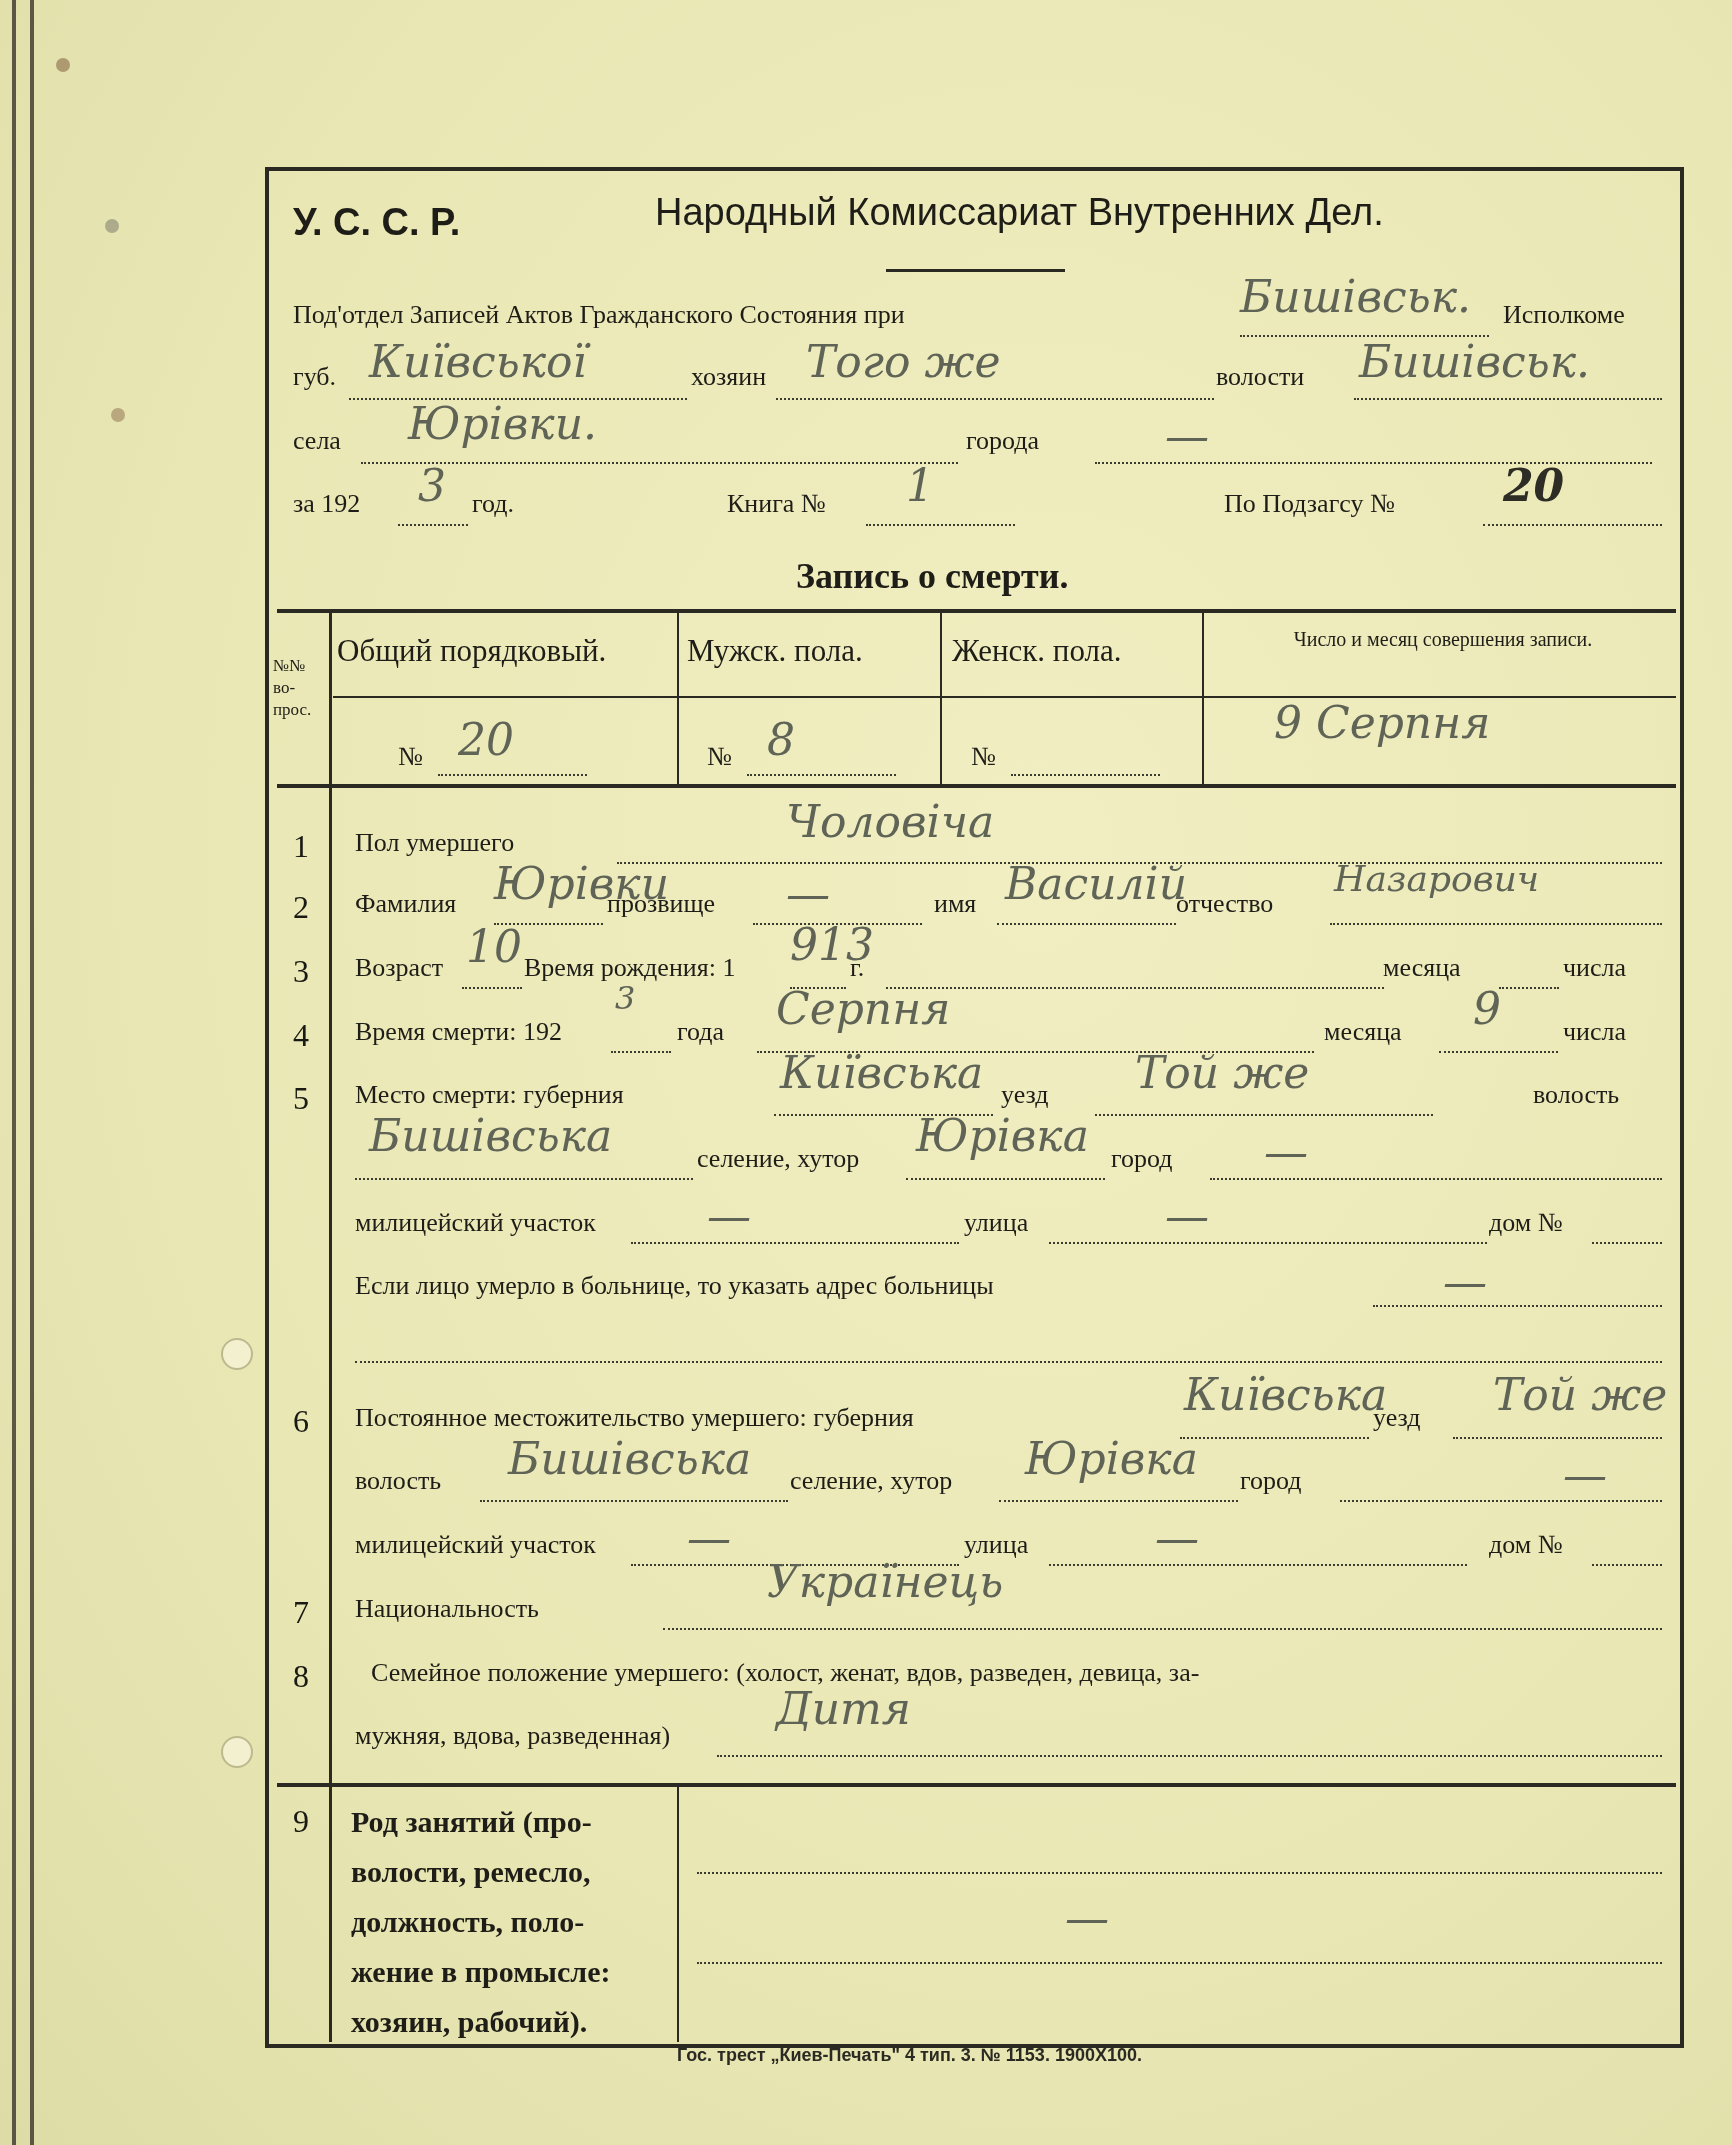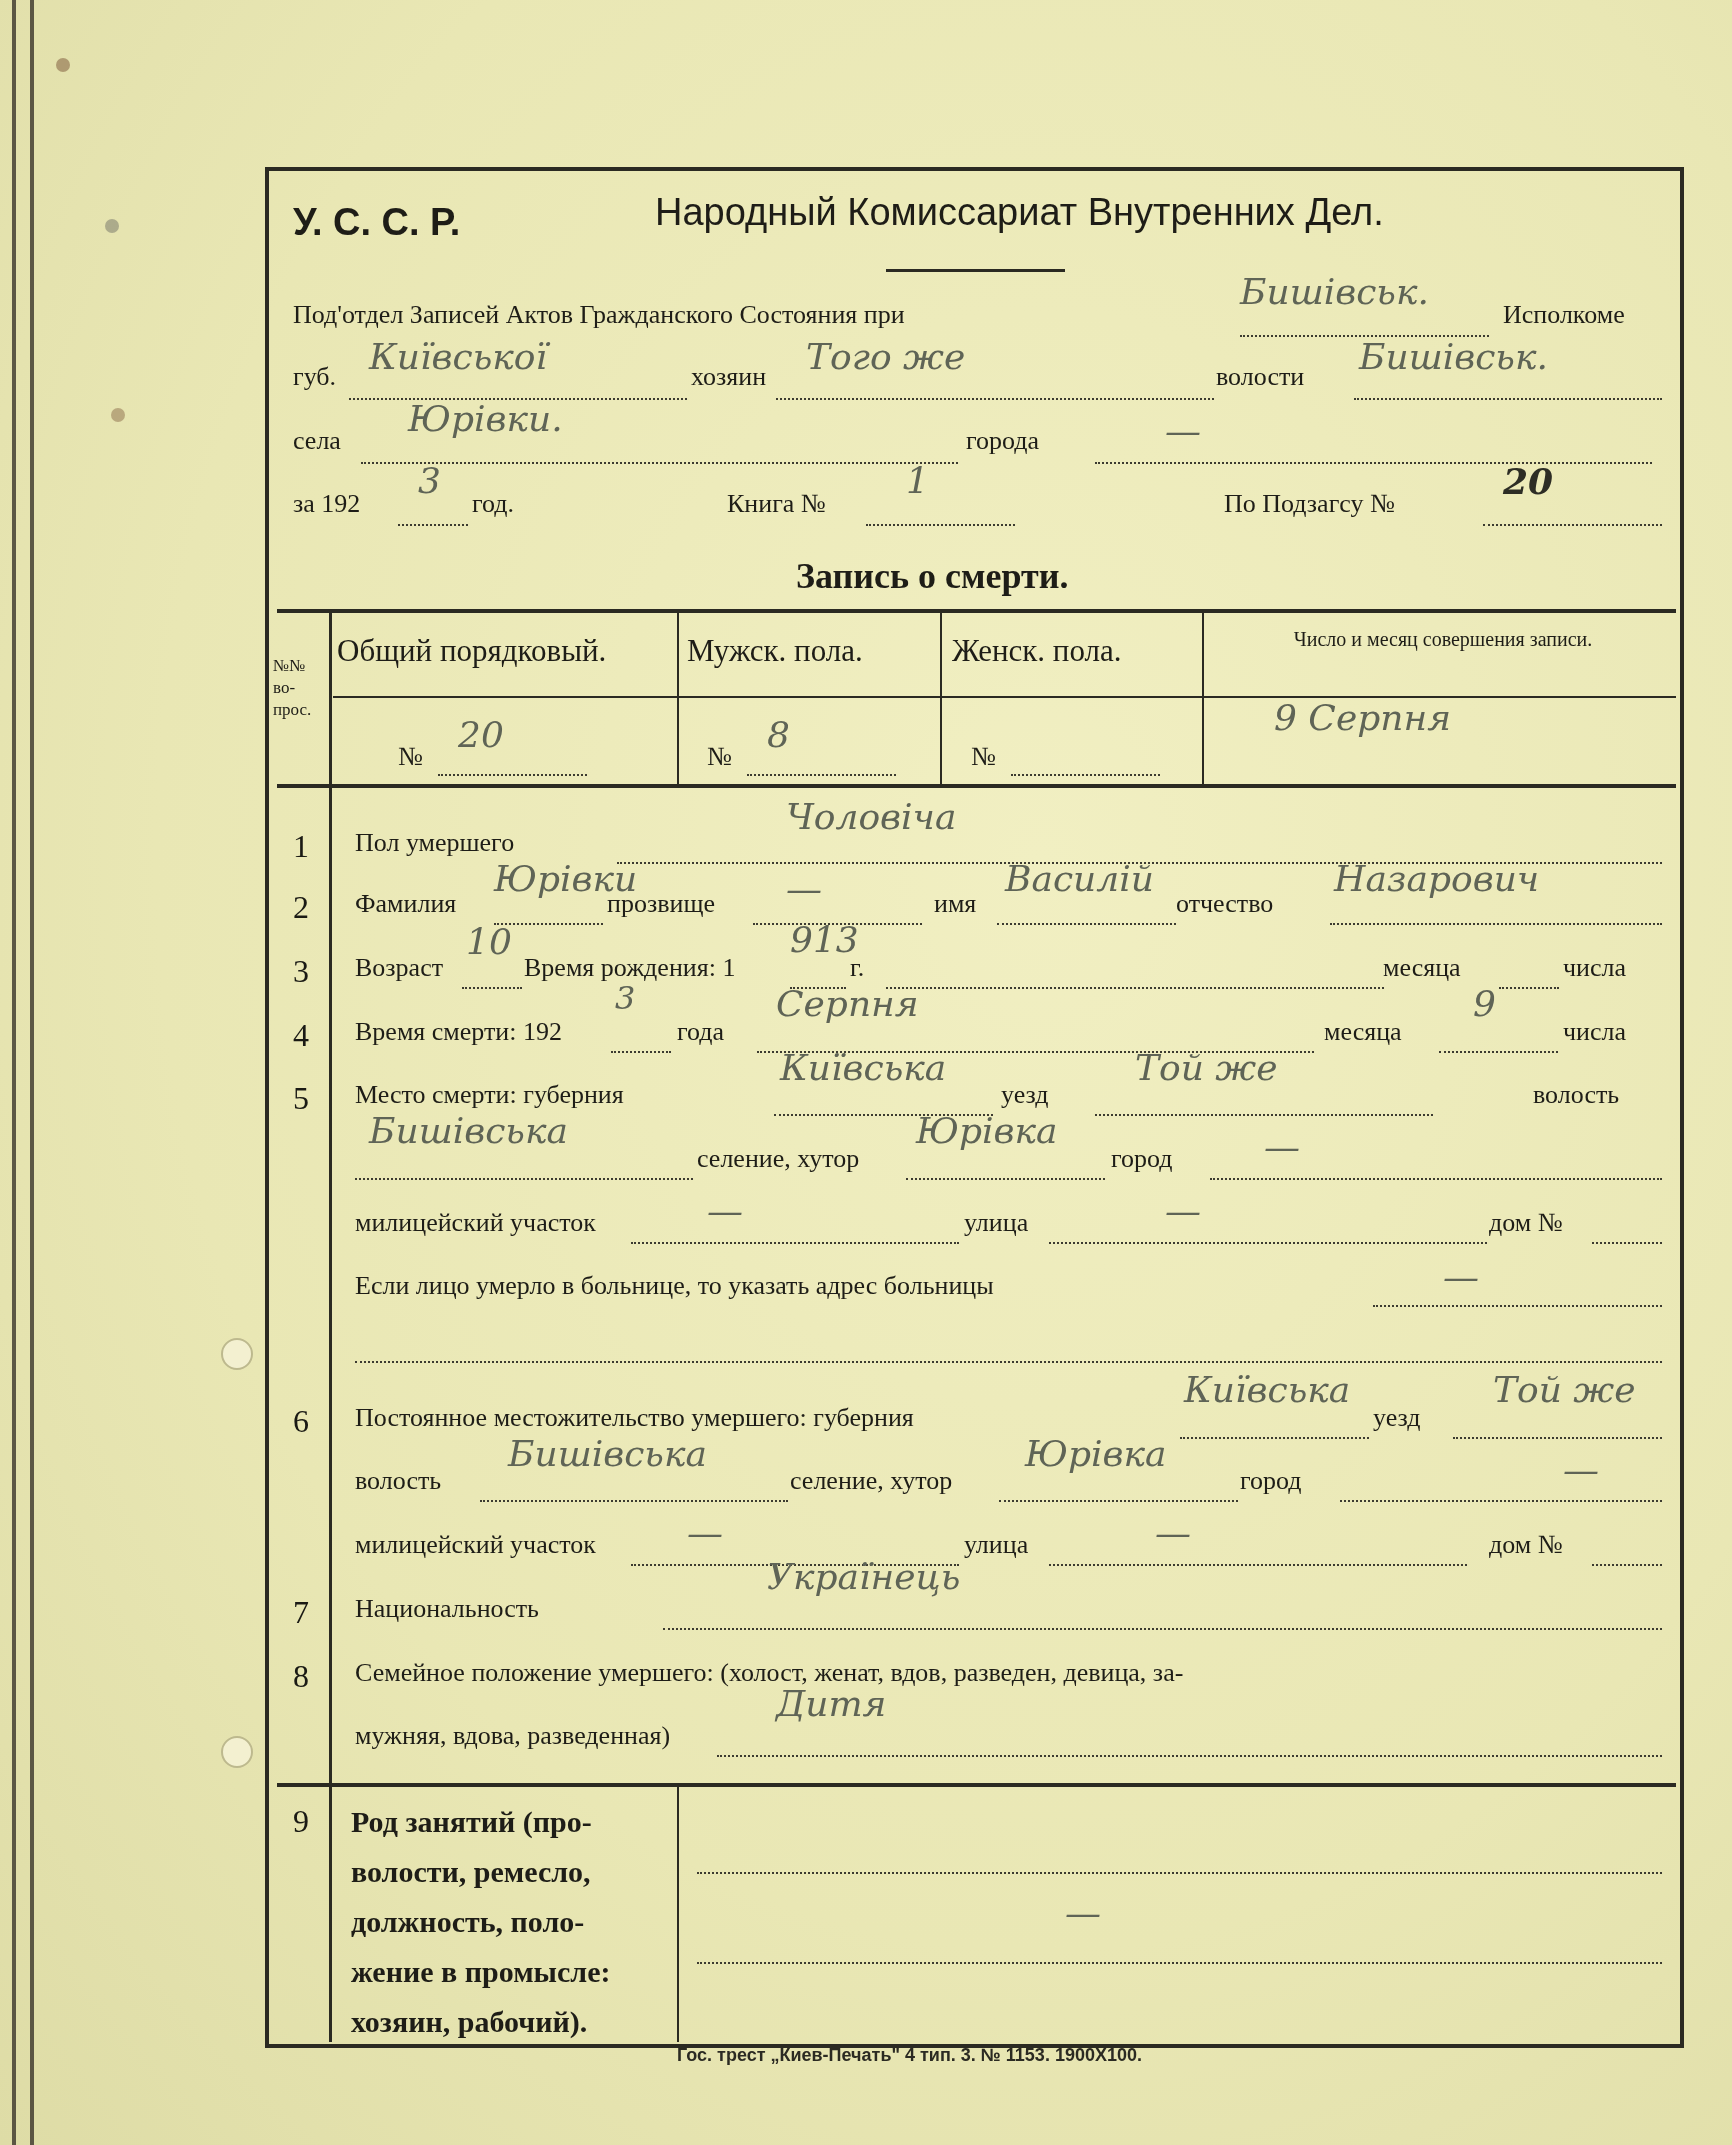--- a/index.html
+++ b/index.html
@@ -20,21 +20,21 @@
     font-size:96px; font-style:italic; color:#9aa08a; opacity:.85; letter-spacing:6px;
   }
   .form {
     position:absolute; left:265px; top:167px; width:1419px; height:1881px;
     border:4px solid #2b2a22; box-sizing:border-box;
   }
   .printed { font-family:"Liberation Sans", sans-serif; color:#1e1d17; }
   .serif { font-family:"Liberation Serif", serif; }
   .hw {
     font-family:"DejaVu Serif", serif; font-style:italic; color:#5f6456;
-    font-size:36px; white-space:nowrap; position:absolute;
+    font-size:44px; white-space:nowrap; position:absolute;
   }
   .dots { border-bottom:2px dotted #3c3b30; position:absolute; }
   .row { position:absolute; font-size:26px; white-space:nowrap; }
   .hline { position:absolute; height:4px; background:#2b2a22; }
   .vline { position:absolute; width:3px; background:#2b2a22; }
   .qnum { position:absolute; font-family:"Liberation Serif", serif; font-size:32px; width:40px; text-align:center; }
   .footer { position:absolute; left:677px; top:2045px; font-size:18px; font-family:"Liberation Sans", sans-serif; font-weight:bold; color:#2b2a22; }
 </style>
 </head>
 <body>
@@ -216,21 +216,21 @@
     <div class="hw" style="left:886px;top:1341px;">—</div>
     <div class="row printed serif" style="left:1220px;top:1359px;">дом №</div>
     <div class="dots" style="left:1323px;top:1393px;width:70px;"></div>
 
     <div class="qnum" style="left:12px;top:1423px;">7</div>
     <div class="row printed serif" style="left:86px;top:1423px;">Национальность</div>
     <div class="dots" style="left:394px;top:1457px;width:999px;"></div>
     <div class="hw" style="left:498px;top:1385px;">Українець</div>
 
     <div class="qnum" style="left:12px;top:1487px;">8</div>
-    <div class="row printed serif" style="left:86px;top:1487px;">Семейное положение умершего: (холост, женат, вдов, разведен, девица, за-</div>
+    <div class="row printed serif" style="left:102px;top:1487px;">Семейное положение умершего: (холост, женат, вдов, разведен, девица, за-</div>
     <div class="row printed serif" style="left:86px;top:1550px;">мужняя, вдова, разведенная)</div>
     <div class="dots" style="left:448px;top:1584px;width:945px;"></div>
     <div class="hw" style="left:507px;top:1512px;">Дитя</div>
 
     <div class="hline" style="left:8px;top:1612px;width:1399px;"></div>
     <div class="vline" style="left:60px;top:1616px;height:255px;"></div>
     <div class="vline" style="left:408px;top:1616px;height:255px;width:2px;"></div>
     <div class="qnum" style="left:12px;top:1632px;">9</div>
     <div style="position:absolute;left:82px;top:1626px;width:318px;font-size:30px;line-height:50px;font-weight:bold;" class="printed serif">
       <div>Род занятий (про-</div>

